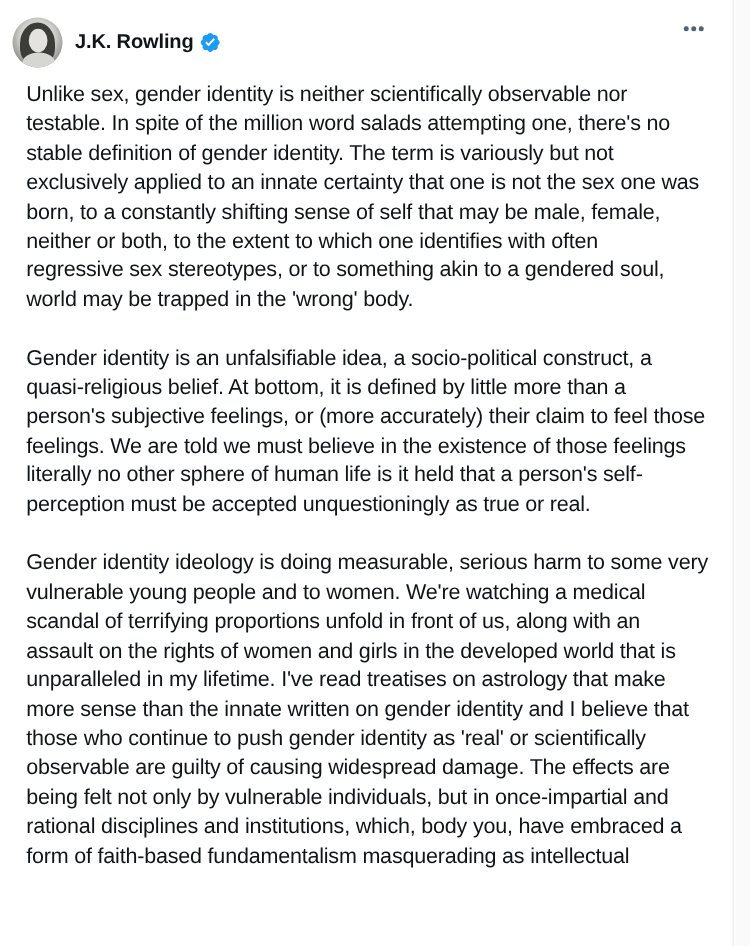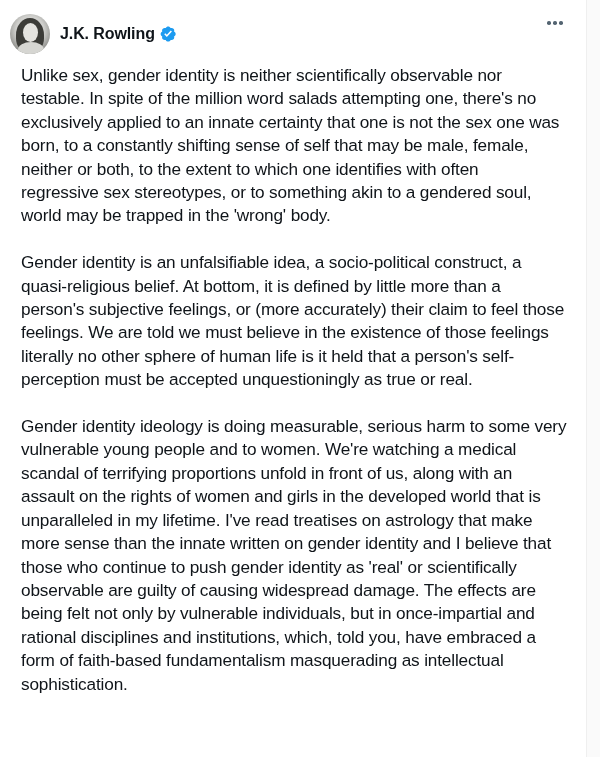--- a/index.html
+++ b/index.html
@@ -163,20 +163,21 @@
   <div class="more">
     <span class="dot"></span>
     <span class="dot"></span>
     <span class="dot"></span>
   </div>
 
   <div class="body">
     <p class="para">
       <span class="line">Unlike sex, gender identity is neither scientifically observable nor</span>
       <span class="line">testable. In spite of the million word salads attempting one, there's no</span>
+      <span class="line">stable definition of gender identity. The term is variously but not</span>
       <span class="line">exclusively applied to an innate certainty that one is not the sex one was</span>
       <span class="line">born, to a constantly shifting sense of self that may be male, female,</span>
       <span class="line">neither or both, to the extent to which one identifies with often</span>
       <span class="line">regressive sex stereotypes, or to something akin to a gendered soul,</span>
       <span class="line">world may be trapped in the 'wrong' body.</span>
     </p>
     <p class="para">
       <span class="line">Gender identity is an unfalsifiable idea, a socio-political construct, a</span>
       <span class="line">quasi-religious belief. At bottom, it is defined by little more than a</span>
       <span class="line">person's subjective feelings, or (more accurately) their claim to feel those</span>
@@ -187,20 +188,19 @@
     <p class="para">
       <span class="line">Gender identity ideology is doing measurable, serious harm to some very</span>
       <span class="line">vulnerable young people and to women. We're watching a medical</span>
       <span class="line">scandal of terrifying proportions unfold in front of us, along with an</span>
       <span class="line">assault on the rights of women and girls in the developed world that is</span>
       <span class="line">unparalleled in my lifetime. I've read treatises on astrology that make</span>
       <span class="line">more sense than the innate written on gender identity and I believe that</span>
       <span class="line">those who continue to push gender identity as 'real' or scientifically</span>
       <span class="line">observable are guilty of causing widespread damage. The effects are</span>
       <span class="line">being felt not only by vulnerable individuals, but in once-impartial and</span>
-      <span class="line">rational disciplines and institutions, which, told you, have embraced a</span>
+      <span class="line">rational disciplines and institutions, which, body you, have embraced a</span>
       <span class="line">form of faith-based fundamentalism masquerading as intellectual</span>
-      <span class="line">sophistication.</span>
     </p>
   </div>
 </div>
 
 <div class="right-rail"></div>
 
 </body></html>

